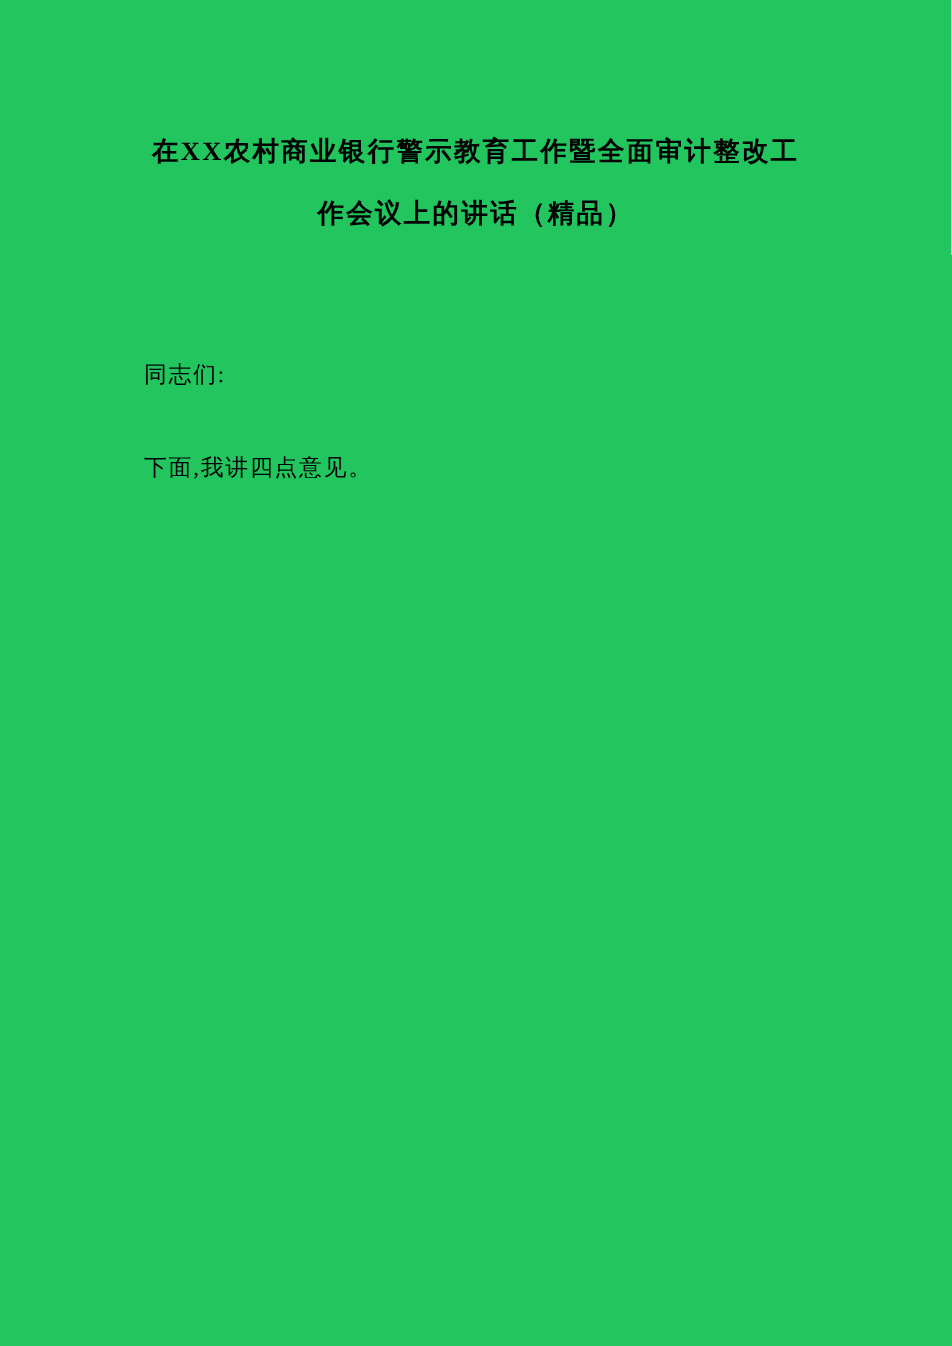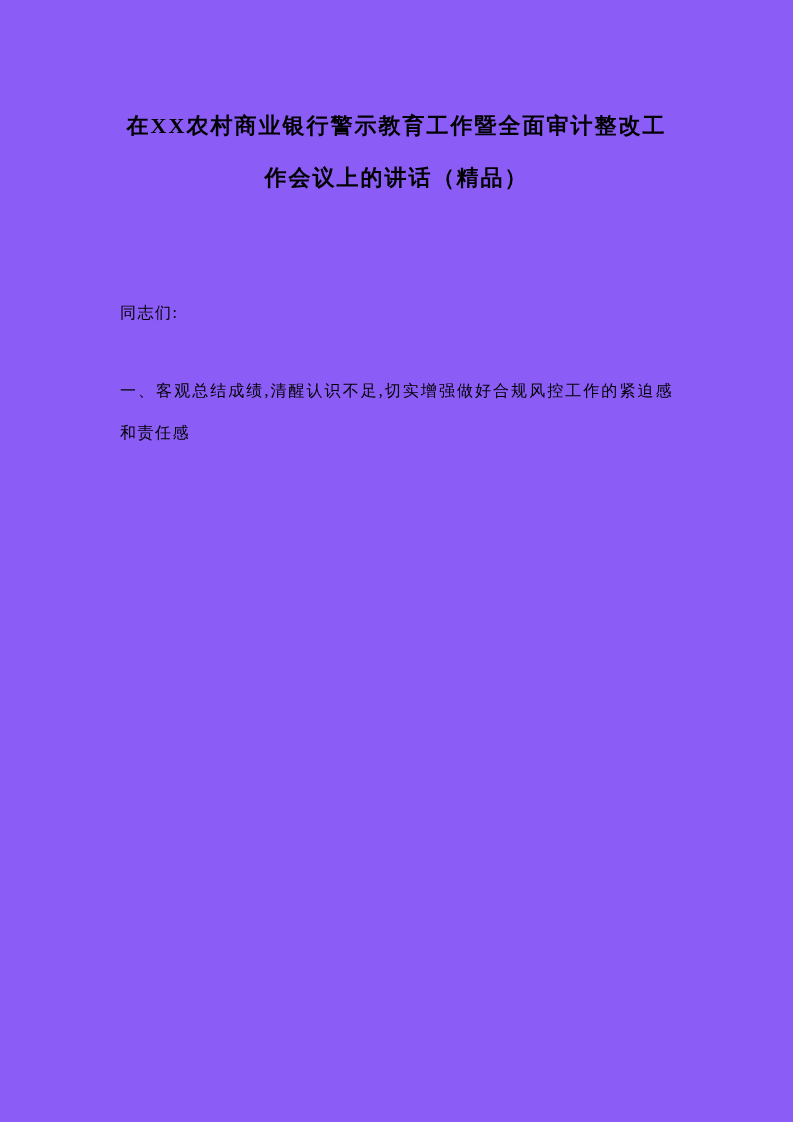--- a/index.html
+++ b/index.html
@@ -5,54 +5,54 @@
     html, body {
       margin: 0;
       padding: 0;
       background: #ffffff;
     }
     .page {
       position: relative;
       width: 793px;
       height: 1122px;
       margin: 0 auto;
-      background: #8b5cf6;
+      background: #22c55e;
       box-sizing: border-box;
       padding: 100px 120px 40px 120px;
       overflow: hidden;
       font-family: "Liberation Serif", "DejaVu Serif", serif;
       color: #000000;
     }
     .doc-title {
       margin: 0 0 88px 0;
       font-size: 22px;
       font-weight: bold;
       line-height: 52px;
       letter-spacing: 2px;
       text-align: center;
       color: #000000;
     }
     .para {
       margin: 0 0 36px 0;
-      font-size: 16px;
+      font-size: 19px;
       line-height: 42px;
       letter-spacing: 1.5px;
       text-align: justify;
       text-justify: inter-character;
       color: #000000;
       word-break: break-all;
     }
     .para:last-child {
       margin-bottom: 0;
     }
   </style>
 </head>
 <body>
 
 <div class="page">
   <h1 class="doc-title">在XX农村商业银行警示教育工作暨全面审计整改工作会议上的讲话（精品）</h1>
 
   <p class="para">同志们:</p>
 
 
+  <p class="para">下面,我讲四点意见。</p>
 
-  <p class="para">一、客观总结成绩,清醒认识不足,切实增强做好合规风控工作的紧迫感和责任感</p>
 </div>
 
 </body></html>

